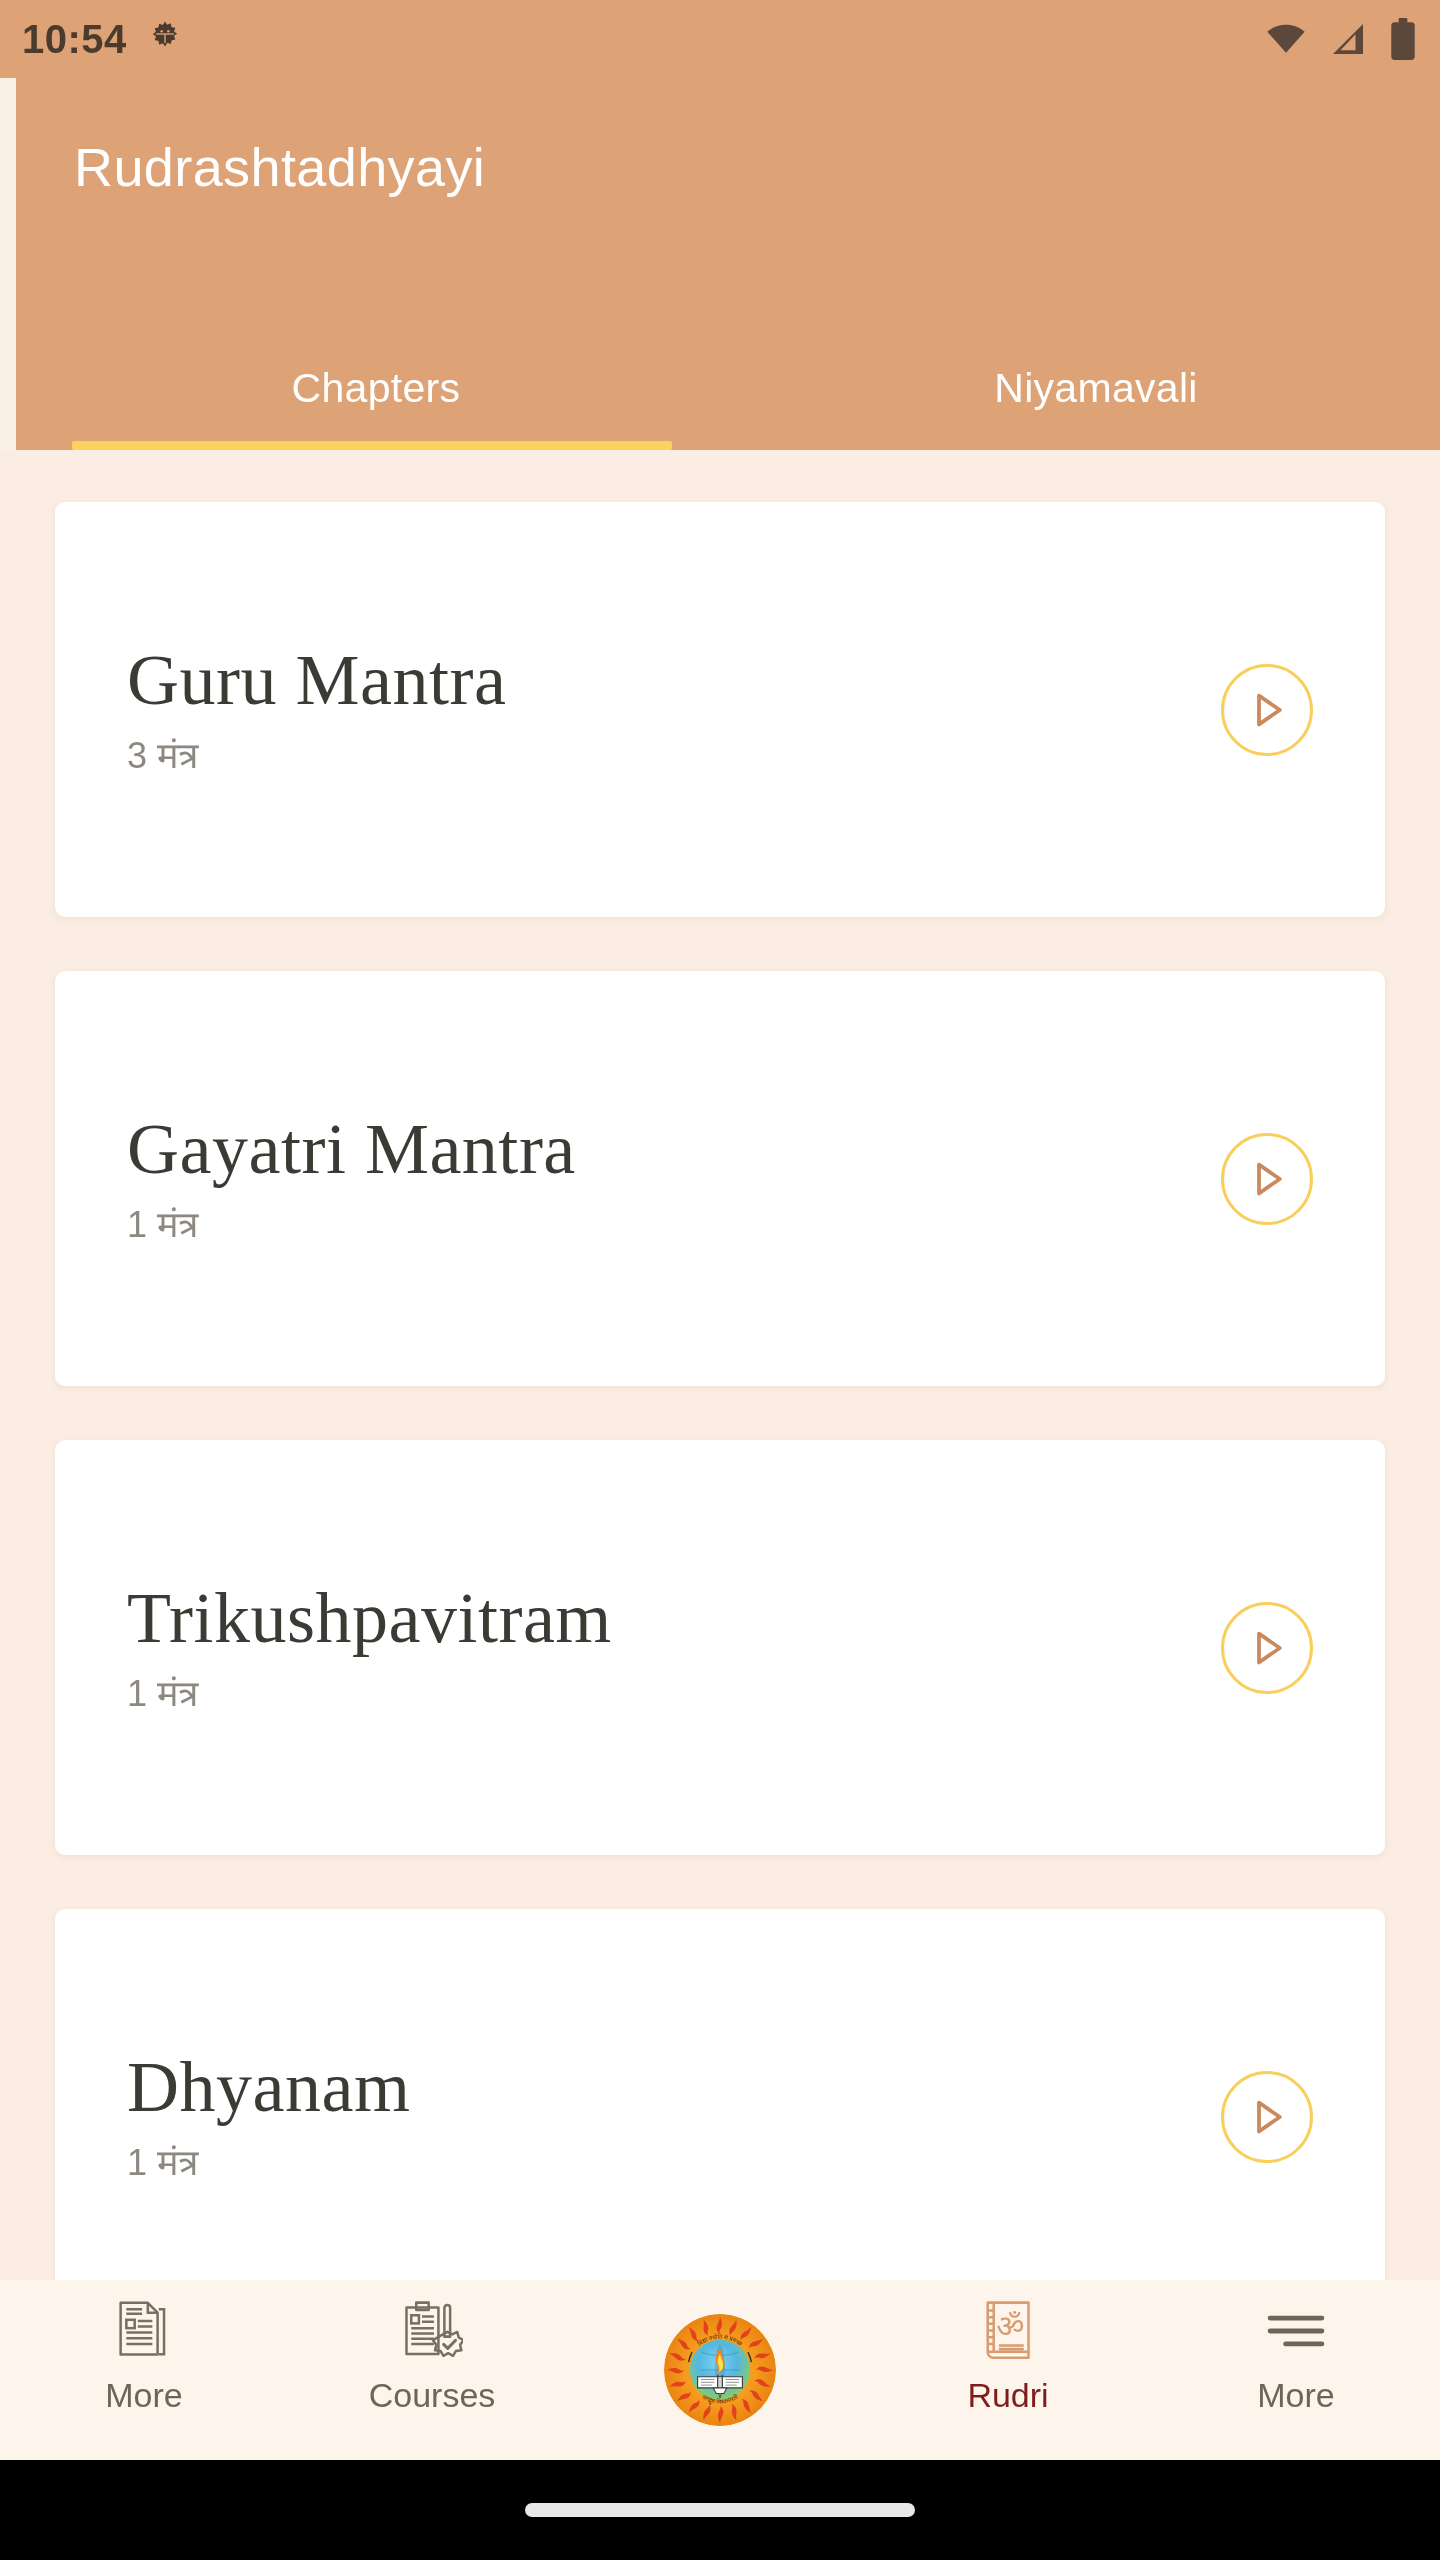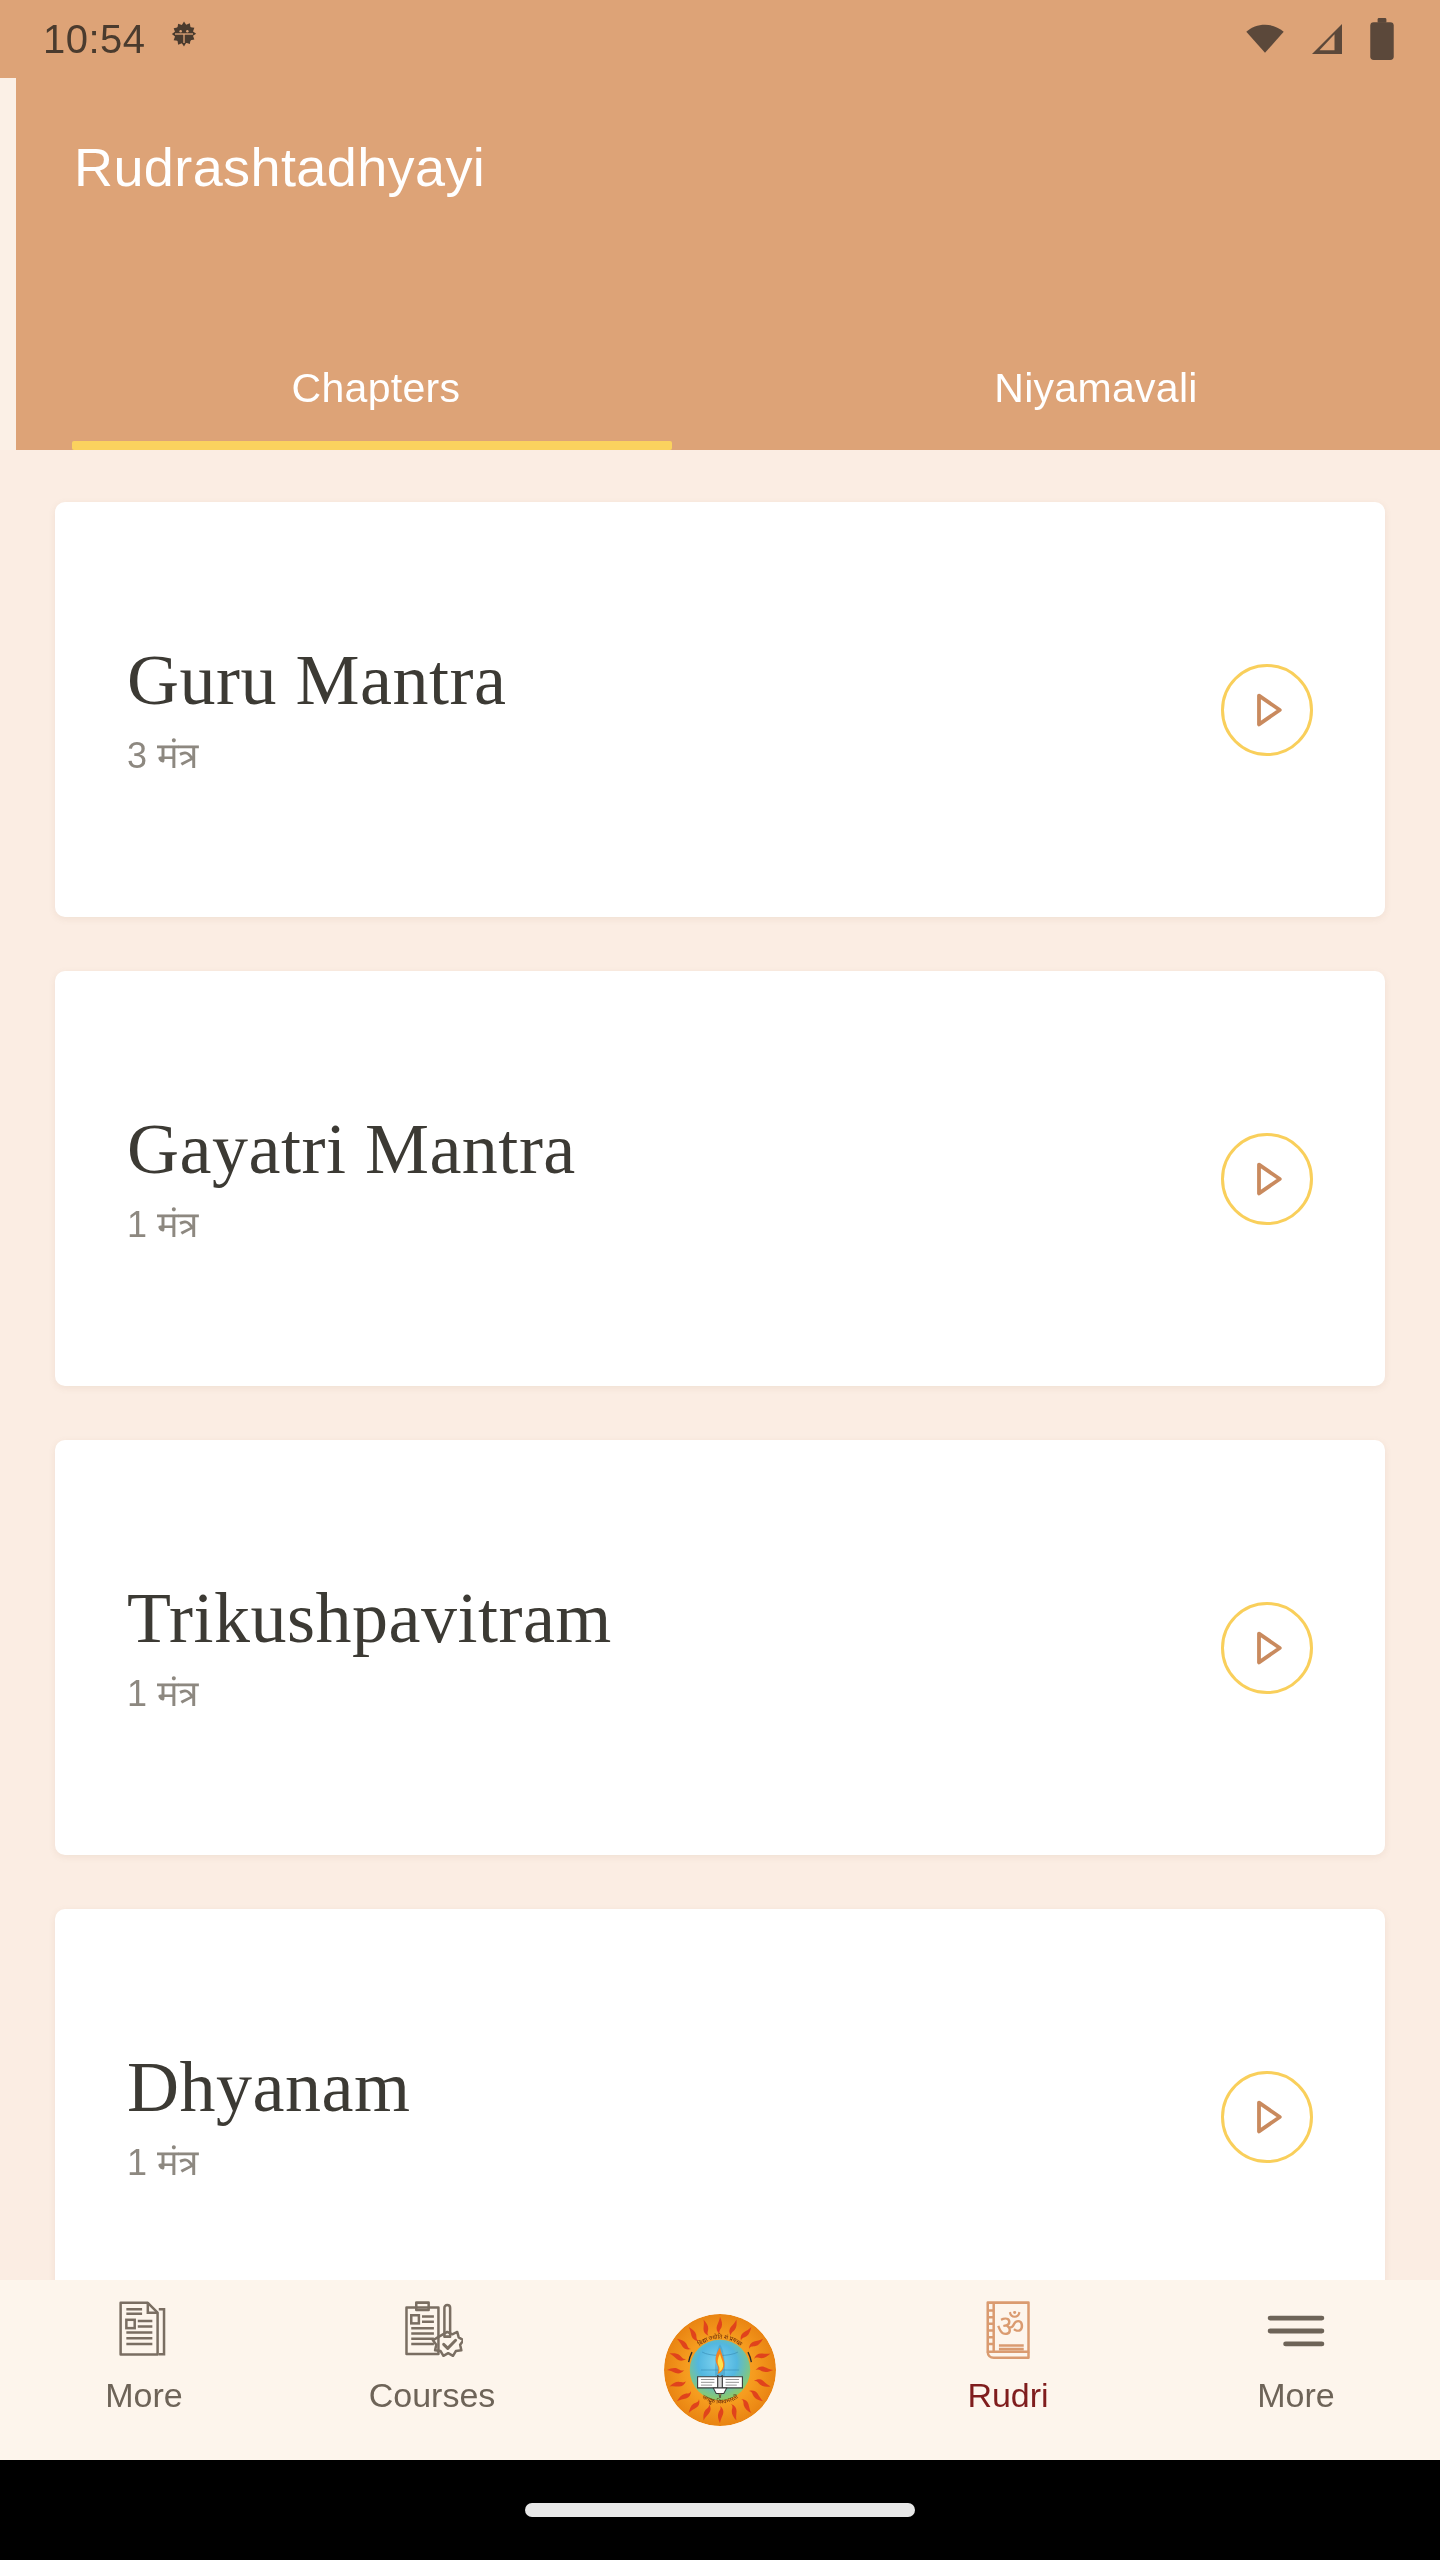--- a/index.html
+++ b/index.html
@@ -17,22 +17,23 @@
     background:#FBF0E6;
     overflow:hidden;
   }
 
   
   .status-bar {
     position:absolute; top:0; left:0;
     width:1440px; height:78px;
     background:#DDA377;
     display:flex; align-items:center;
-    padding:0 43px;
+    padding:0 22px;
     z-index:30;
+    font-weight:bold;
   }
   .status-left { display:flex; align-items:center; gap:18px; }
   .status-time {
     font-size:40px; color:#4A3B2E;
     letter-spacing:0.5px; line-height:1;
     font-family:"Liberation Sans", sans-serif;
   }
   .gear-icon { width:40px; height:40px; display:block; }
   .status-right {
     margin-left:auto;

